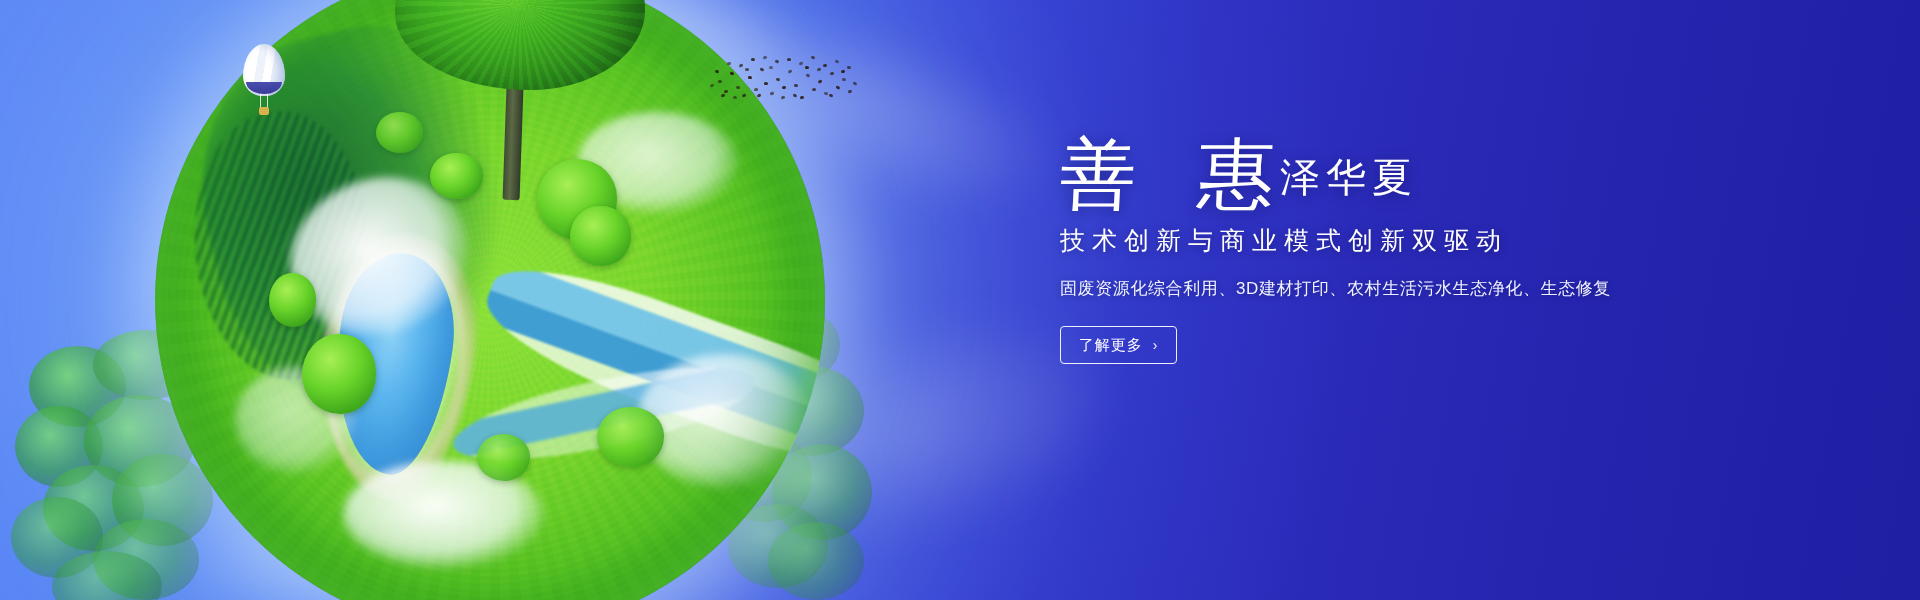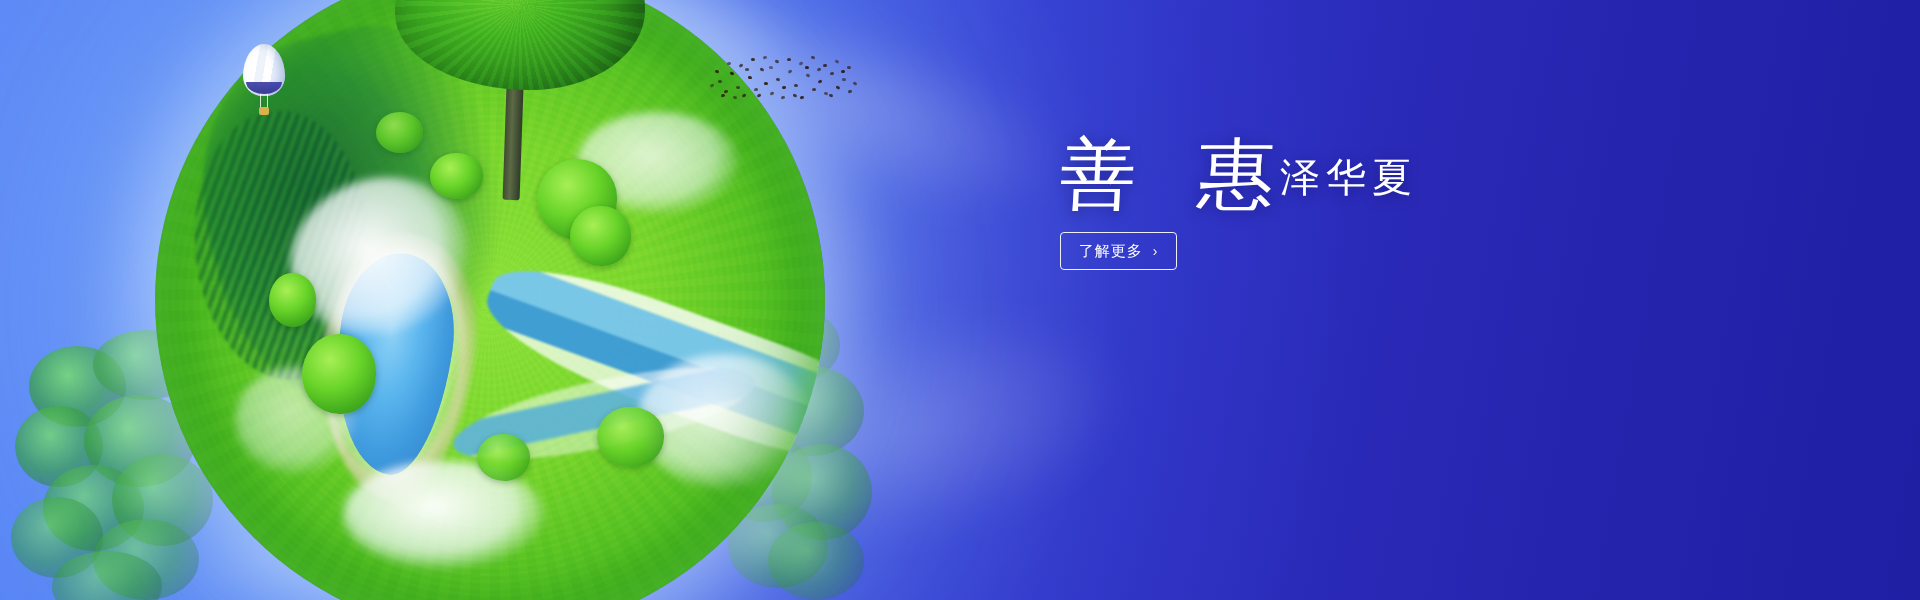--- a/index.html
+++ b/index.html
@@ -469,21 +469,23 @@
       <span class="phrase">
         <span class="lead">善</span>
       </span>
       <span class="gap"></span>
       <span class="phrase">
         <span class="lead">惠</span>
         <span class="rest">泽华夏</span>
       </span>
     </div>
 
-
+    <div class="subtitle">技术创新与商业模式创新双驱动</div>
+
+    <div class="desc">固废资源化综合利用、3D建材打印、农村生活污水生态净化、生态修复</div>
 
     <button class="cta">
       <span>了解更多</span>
       <span class="chev">›</span>
     </button>
 
   </div>
 </div>
 
 </body></html>

